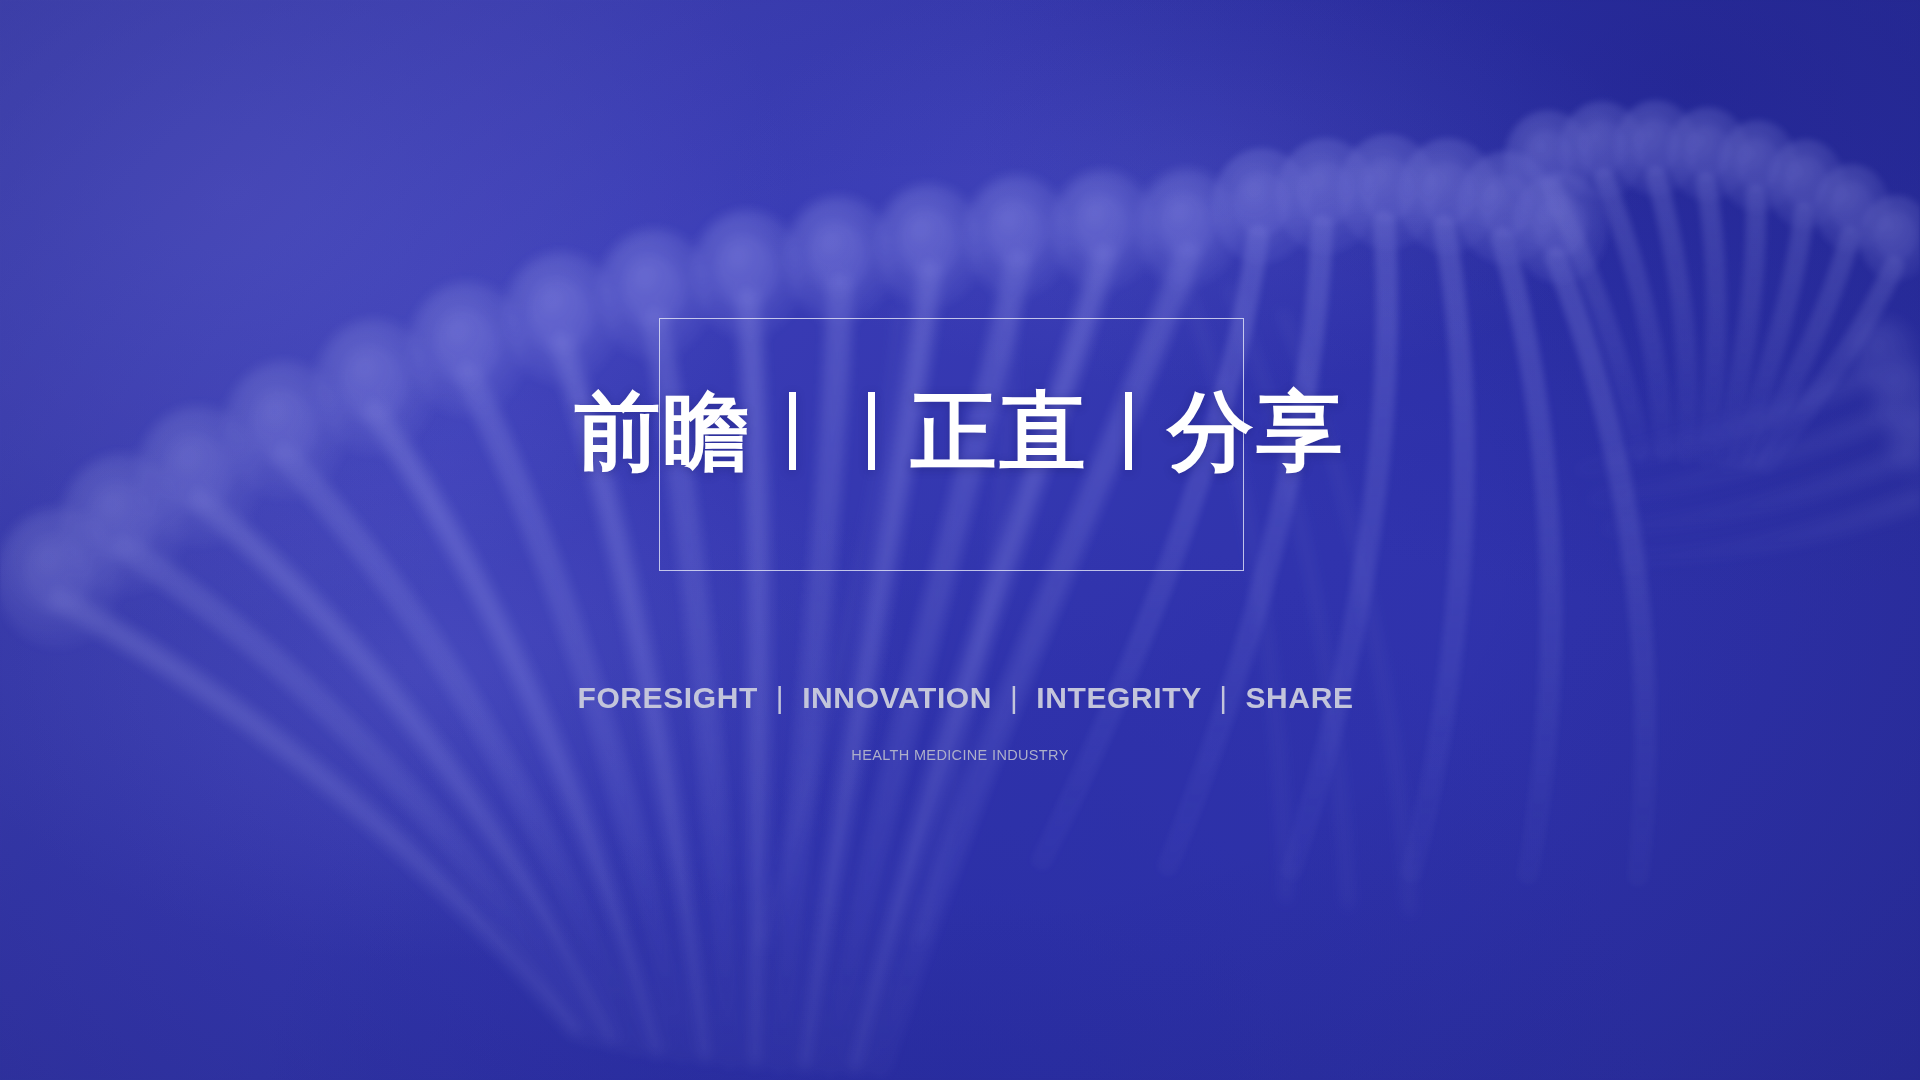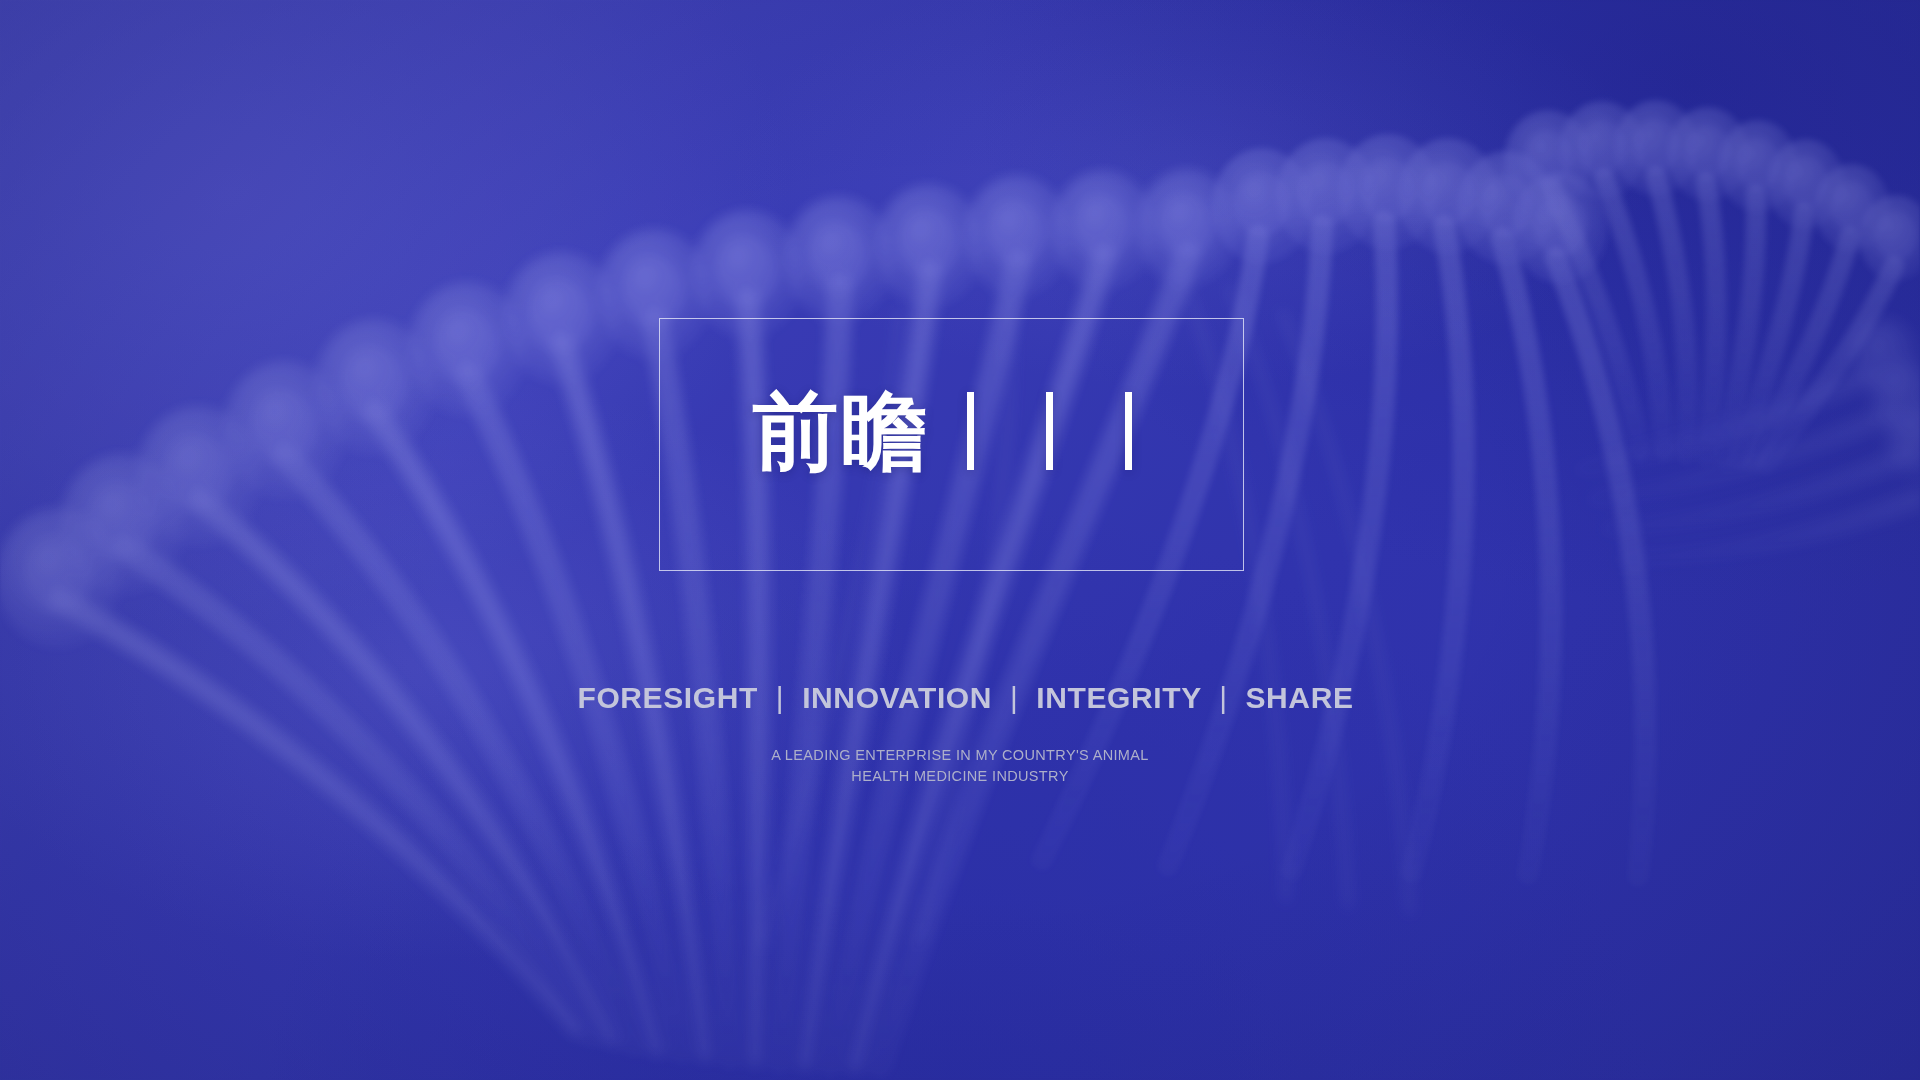--- a/index.html
+++ b/index.html
@@ -314,32 +314,33 @@
   <div class="vignette"></div>
 
   <div class="content">
 
     <div class="frame"></div>
 
     <div class="title-row">
       <span class="title-word">前瞻</span>
       <span class="title-sep"></span>
       <span class="title-sep"></span>
+      <span class="title-word">正直</span>
       <span class="title-sep"></span>
+      <span class="title-word">分享</span>
     </div>
 
     <div class="subtitle">
       <span>FORESIGHT</span>
       <span class="sub-sep">|</span>
       <span>INNOVATION</span>
       <span class="sub-sep">|</span>
       <span>INTEGRITY</span>
       <span class="sub-sep">|</span>
       <span>SHARE</span>
     </div>
 
     <div class="caption">
-      <div>A LEADING ENTERPRISE IN MY COUNTRY'S ANIMAL</div>
       <div>HEALTH MEDICINE INDUSTRY</div>
     </div>
 
   </div>
 </div>
 
 </body></html>

